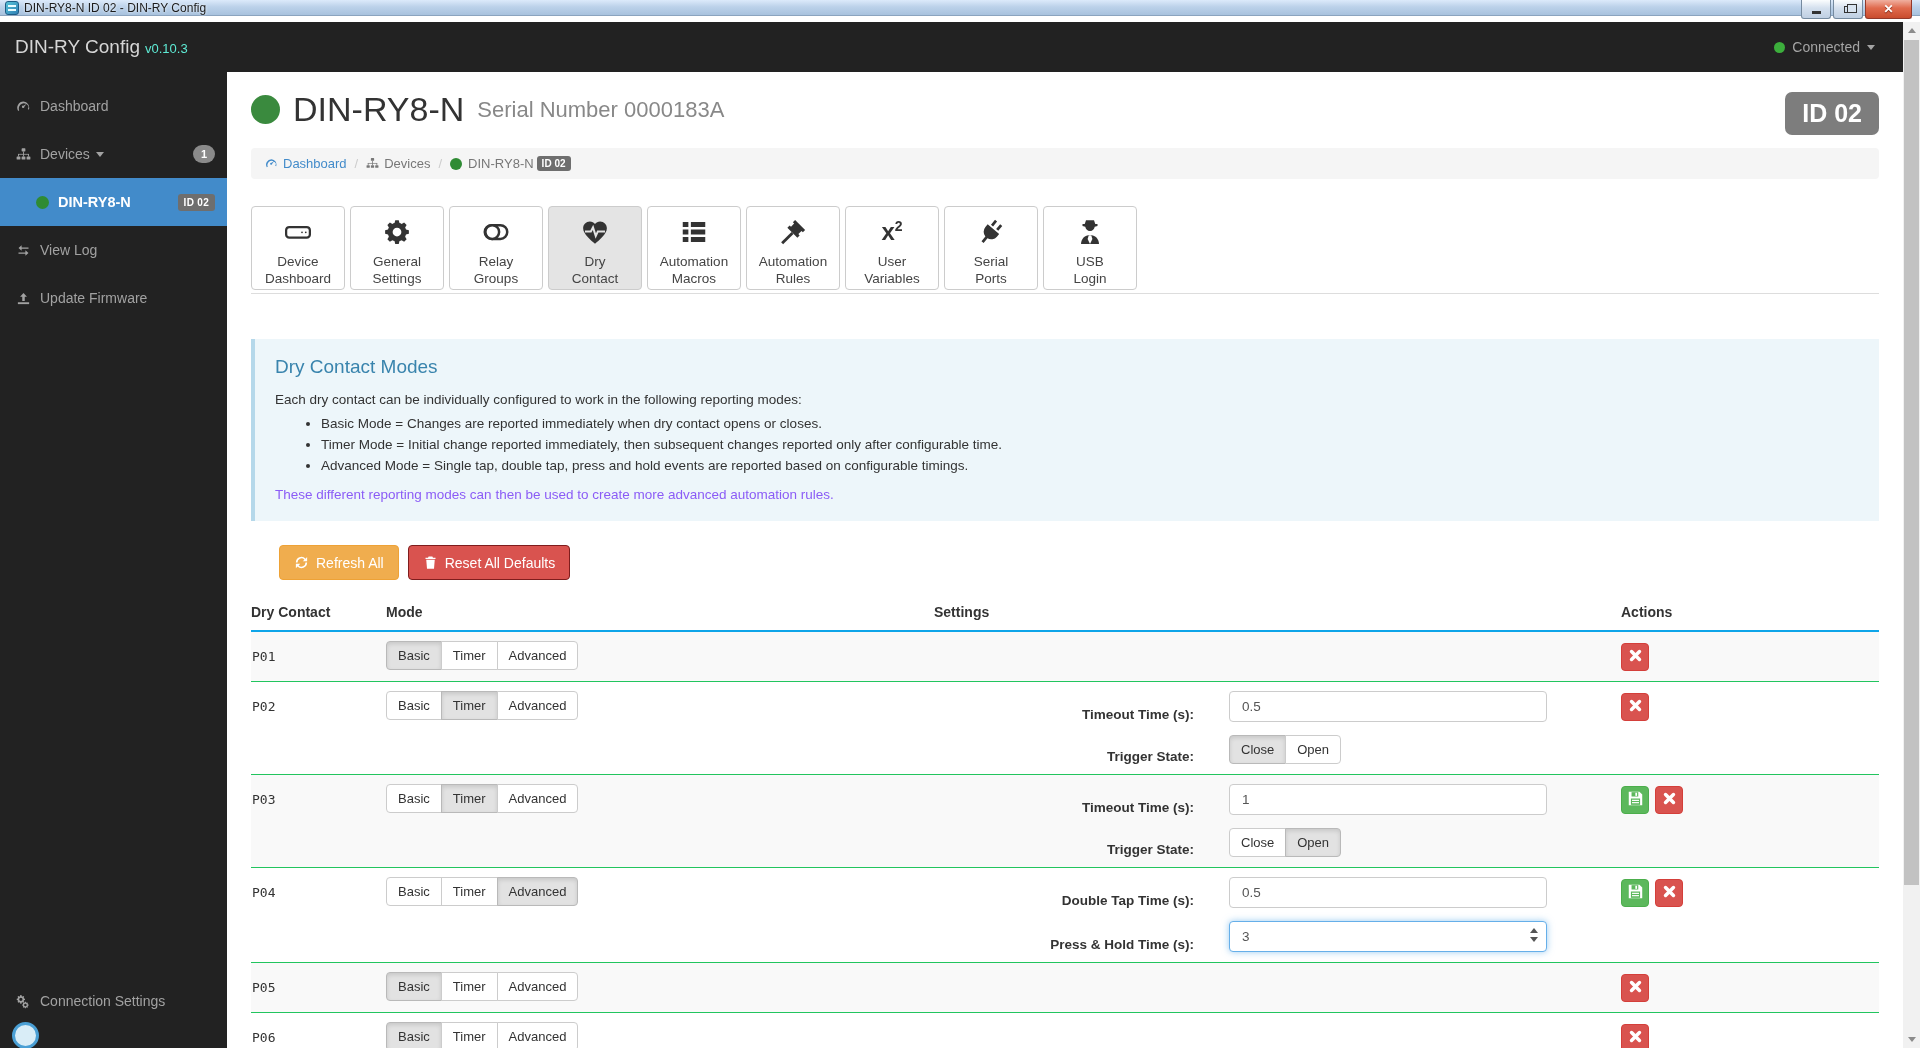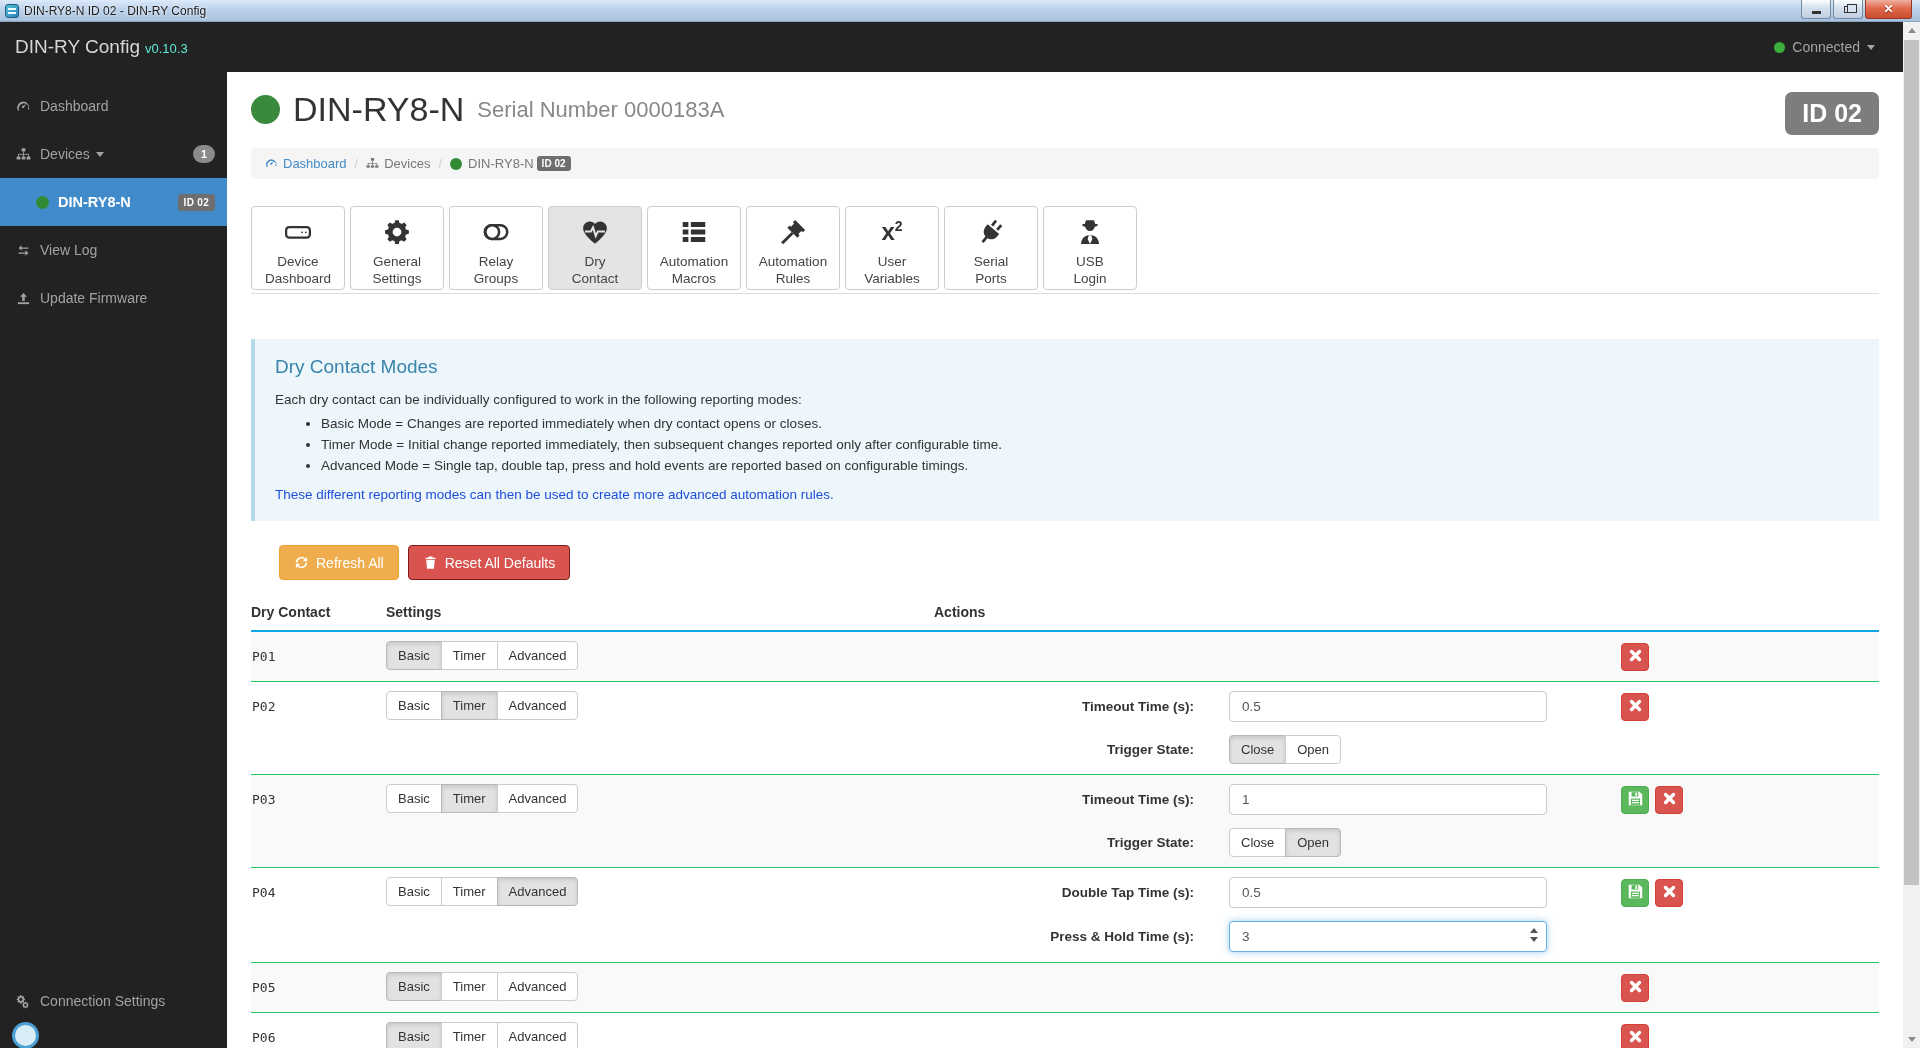--- a/index.html
+++ b/index.html
@@ -1,19 +1,19 @@
 <!DOCTYPE html>
 <html><head>
 <meta charset="utf-8">
 <style>
   * { box-sizing: border-box; margin: 0; padding: 0; }
   html,body { width:1920px; height:1048px; overflow:hidden; font-family:"Liberation Sans",sans-serif; background:#fff; }
 
   
-  .titlebar { position:absolute; top:0; left:0; width:1920px; height:22px;
+  .titlebar { position:absolute; top:0; left:0; width:1920px; height:16px;
     background:linear-gradient(#dceafb, #bcd2ea 45%, #a8c2de); border-bottom:1px solid #8ba4bf;
     display:flex; align-items:center; z-index:50; }
   .titlebar .app-ico { width:14px; height:14px; margin:0 5px 0 5px; border-radius:3px;
     background:linear-gradient(135deg,#57c4d8,#2f7fb5); border:1px solid #1d5c86; position:relative; }
   .titlebar .app-ico:before { content:""; position:absolute; left:2px; top:3px; right:2px; height:2px; background:#eafcff; }
   .titlebar .app-ico:after  { content:""; position:absolute; left:2px; bottom:3px; right:2px; height:2px; background:#eafcff; }
   .titlebar .ttext { font-size:12px; color:#1c1c1c; text-shadow:0 0 3px #fff; }
   .winbtns { position:absolute; right:8px; top:0; display:flex; }
   .wbtn { height:19px; border:1px solid #758a9f; border-top:none; border-radius:0 0 3px 3px;
     background:linear-gradient(#fbfdfe,#d4e0ee 45%,#bfcfe2); margin-left:2px;
@@ -94,42 +94,42 @@
   .tab .tlabel { font-size:13.5px; color:#444; text-align:center; line-height:17px; margin-top:3px; }
   .x2 { font-size:24px; font-weight:bold; color:#333; font-family:"Liberation Sans",sans-serif; }
   .x2 sup { font-size:14px; }
 
   
   .info-panel { margin-top:45px; background:#edf6fa; border-left:4px solid #b5d8ea; padding:17px 20px 19px; }
   .info-title { color:#3984ad; font-size:19px; font-weight:normal; }
   .info-text { font-size:13.5px; color:#333; margin-top:14px; }
   .info-panel ul { margin:9px 0 0 46px; }
   .info-panel li { font-size:13.5px; color:#333; margin-bottom:6px; }
-  .info-outro { font-size:13.5px; color:#1d4ed8; margin-top:14px; }
+  .info-outro { font-size:13.5px; color:#8b5cf6; margin-top:14px; }
 
   
   .toolbar { margin-top:24px; display:flex; gap:9px;padding-left:28px; }
   .btn { display:inline-flex; align-items:center; height:35px; padding:0 14px; border-radius:4px; font-size:14px; color:#fff; cursor:pointer; }
   .btn .icon { display:inline-flex; margin-right:7px; }
   .btn .icon svg { width:15px; height:15px; }
   .btn-warning { background:#f0ad4e; border:1px solid #eea236; }
   .btn-danger  { background:#d9534f; border:1px solid #7f1d1d; }
 
   
   .table-head { margin-top:16px; display:grid; grid-template-columns:135px 548px 687px 1fr;
     font-size:14px; font-weight:bold; color:#333; padding:8px 0 10px; border-bottom:2px solid #0ea5e9; }
   .trow { display:grid; grid-template-columns:135px 548px 687px 1fr; border-bottom:1px solid #22c55e; padding:9px 0 10px; }
   .trow.odd { background:#f9f9f9; }
   .cell-name { font-family:"DejaVu Sans Mono",monospace; font-size:13px; color:#333; padding-top:8px; padding-left:1px; }
   .tgroup { display:inline-flex; }
   .tbtn { padding:6px 11px; font-size:13px; color:#333; background:#fff; border:1px solid #ccc; cursor:pointer; margin-left:-1px; font-family:"Liberation Sans",sans-serif; }
   .tbtn:first-child { border-radius:4px 0 0 4px; margin-left:0; }
   .tbtn:last-child { border-radius:0 4px 4px 0; }
   .tbtn.active { background:#e2e2e2; border-color:#b9b9b9; box-shadow:inset 0 2px 4px rgba(0,0,0,.12); }
-  .setting-row { display:flex; align-items:center; margin-bottom:13px; }
+  .setting-row { display:flex; align-items:flex-end; margin-bottom:13px; }
   .setting-row:last-child { margin-bottom:0; }
   .setting-label { width:260px; text-align:right; font-size:13.5px; font-weight:bold; color:#333; margin-right:35px; }
   .input-wrap { position:relative; width:318px; }
   .form-input { width:318px; height:31px; border:1px solid #ccc; border-radius:4px; padding:0 12px; font-size:13.5px; color:#555;
     font-family:"Liberation Sans",sans-serif; outline:none; background:#fff; }
   .form-input.focused { border-color:#66afe9; box-shadow:0 0 7px rgba(102,175,233,.65); }
   .spinner { position:absolute; right:9px; top:7px; display:flex; flex-direction:column; gap:4px; }
   .spinner .tri-up { border-bottom-color:#555; }
   .spinner .tri-dn { border-top-color:#555; }
   .cell-actions { display:flex; gap:6px; padding-top:2px; }
@@ -390,20 +390,21 @@
           <svg viewBox="0 0 24 24" fill="currentColor">
             <path d="M9 2.5h6l1 2h4v2H4v-2h4zM5.2 7.5h13.6L17.6 22H6.4z"></path>
           </svg>
         </span>
       <span>Reset All Defaults</span>
     </div>
   </div>
 
   <div class="table-head">
       <div>Dry Contact</div>
+      <div>Mode</div>
       <div>Settings</div>
       <div>Actions</div>
     </div>
   <div id="table-body">
       <div class="trow odd">
     <div class="cell-name">P01</div>
     <div><span class="tgroup">
             <button class="tbtn active">Basic</button>
             <button class="tbtn ">Timer</button>
             <button class="tbtn ">Advanced</button>

